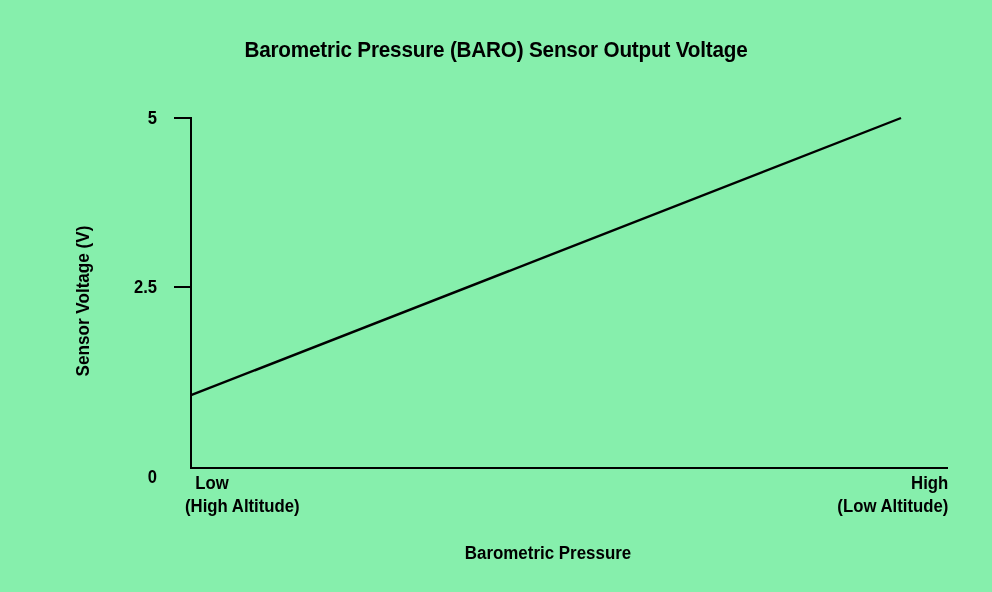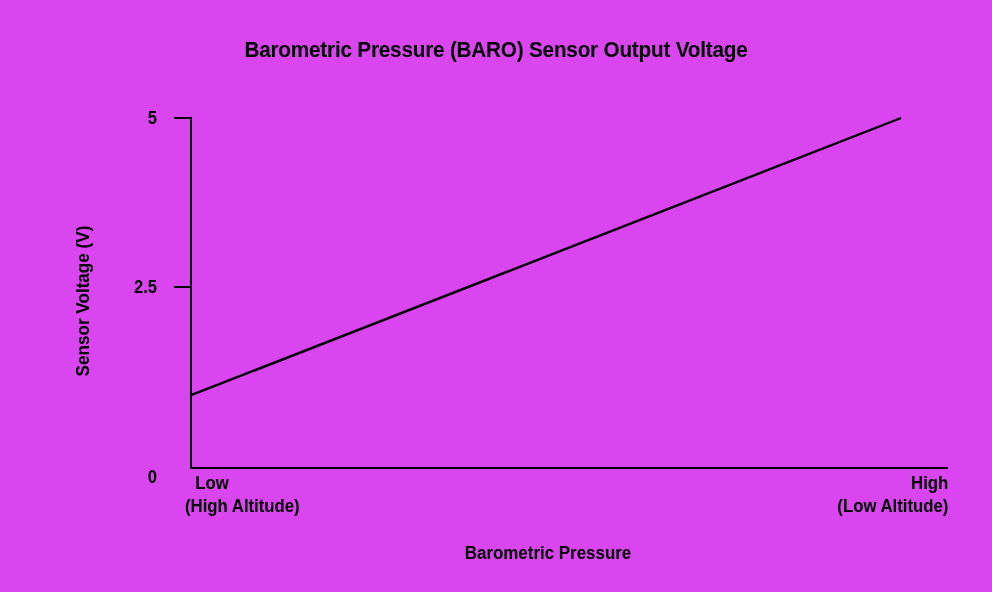--- a/index.html
+++ b/index.html
@@ -11,21 +11,21 @@
     width: 992px;
     height: 592px;
     position: relative;
     overflow: hidden;
     font-family: "Liberation Sans", sans-serif;
     color: #000000;
   }
   .figure {
     position: absolute;
     inset: 0;
-    background: #d946ef;
+    background: #86efac;
   }
   
   .chart-title {
     position: absolute;
     left: 0;
     top: 36px;
     width: 992px;
     text-align: center;
     font-size: 22px;
     font-weight: bold;

